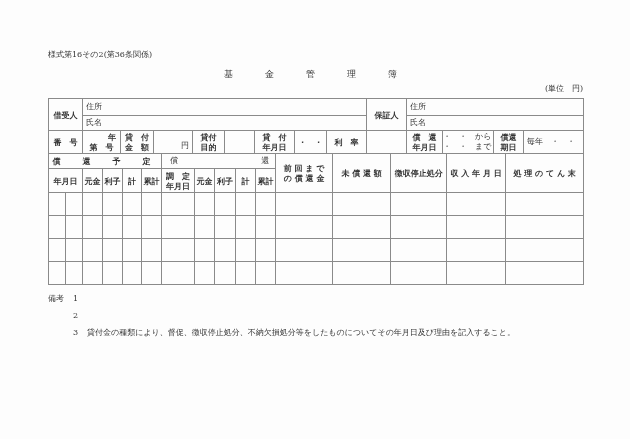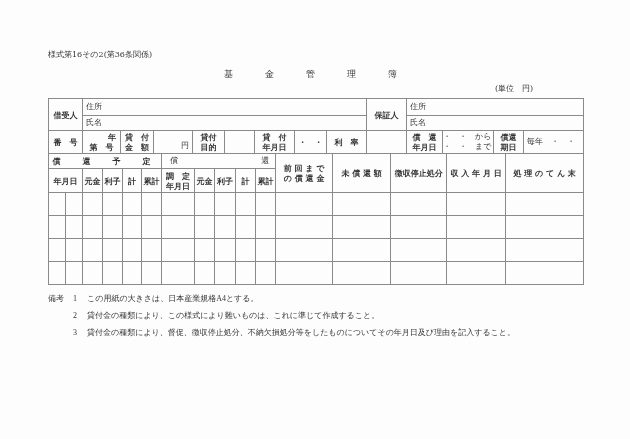--- a/index.html
+++ b/index.html
@@ -2,34 +2,34 @@
 <html><head>
 <meta charset="utf-8">
 <style>
   html, body { margin: 0; padding: 0; background: #fdfdfd; }
   body { width: 630px; height: 439px; position: relative; overflow: hidden;
          font-family: "DejaVu Serif", "Liberation Serif", serif; color: #333; }
   .abs { position: absolute; }
   .form-code { left: 48px; top: 49px; font-size: 8px; letter-spacing: 0; }
   .title { left: 224px; top: 68px; font-size: 9px; display: flex; }
   .title span { display: inline-block; width: 41px; }
-  .unit { left: 495px; top: 83px; font-size: 8px; }
+  .unit { left: 545px; top: 83px; font-size: 8px; }
 
   table { border-collapse: collapse; table-layout: fixed; }
   td { border: 1px solid #8a8a8a; padding: 0; font-size: 8px; line-height: 10px; vertical-align: middle; overflow: hidden; white-space: nowrap; }
   .grid { position: absolute; left: 48px; top: 98px; }
   .outer { border: 1.5px solid #999; }
   .c { text-align: center; font-weight: bold; }
   .r { text-align: right; padding-right: 3px; }
   .l { text-align: left; padding-left: 3px; }
   .sp2 { letter-spacing: 7px; }
   .two { line-height: 10px; }
 
   .notes { left: 48px; top: 290px; font-size: 8px; line-height: 17px; }
-  .notes .row { display: flex; font-family: Liberation Serif, serif; }
+  .notes .row { display: flex; }
   .notes .lbl { width: 25px; }
   .notes .num { width: 14px; text-align: left; }
   .notes .indent { width: 25px; }
 </style>
 </head>
 <body>
 
 <div class="abs form-code">様式第16その2(第36条関係)</div>
 
 <div class="abs title">
@@ -218,25 +218,23 @@
         <td></td>
         <td></td>
   </tr>
 </tbody>
   </table>
 
 <div class="abs notes">
   <div class="row">
     <span class="lbl">備考</span>
     <span class="num">1</span>
-    <span>この用紙の大きさは、日本産業規格A4とする。</span>
   </div>
   <div class="row">
     <span class="indent"></span>
     <span class="num">2</span>
-    <span>貸付金の種類により、この様式により難いものは、これに準じて作成すること。</span>
   </div>
   <div class="row">
     <span class="indent"></span>
     <span class="num">3</span>
     <span>貸付金の種類により、督促、徴収停止処分、不納欠損処分等をしたものについてその年月日及び理由を記入すること。</span>
   </div>
 </div>
 
 </body></html>

